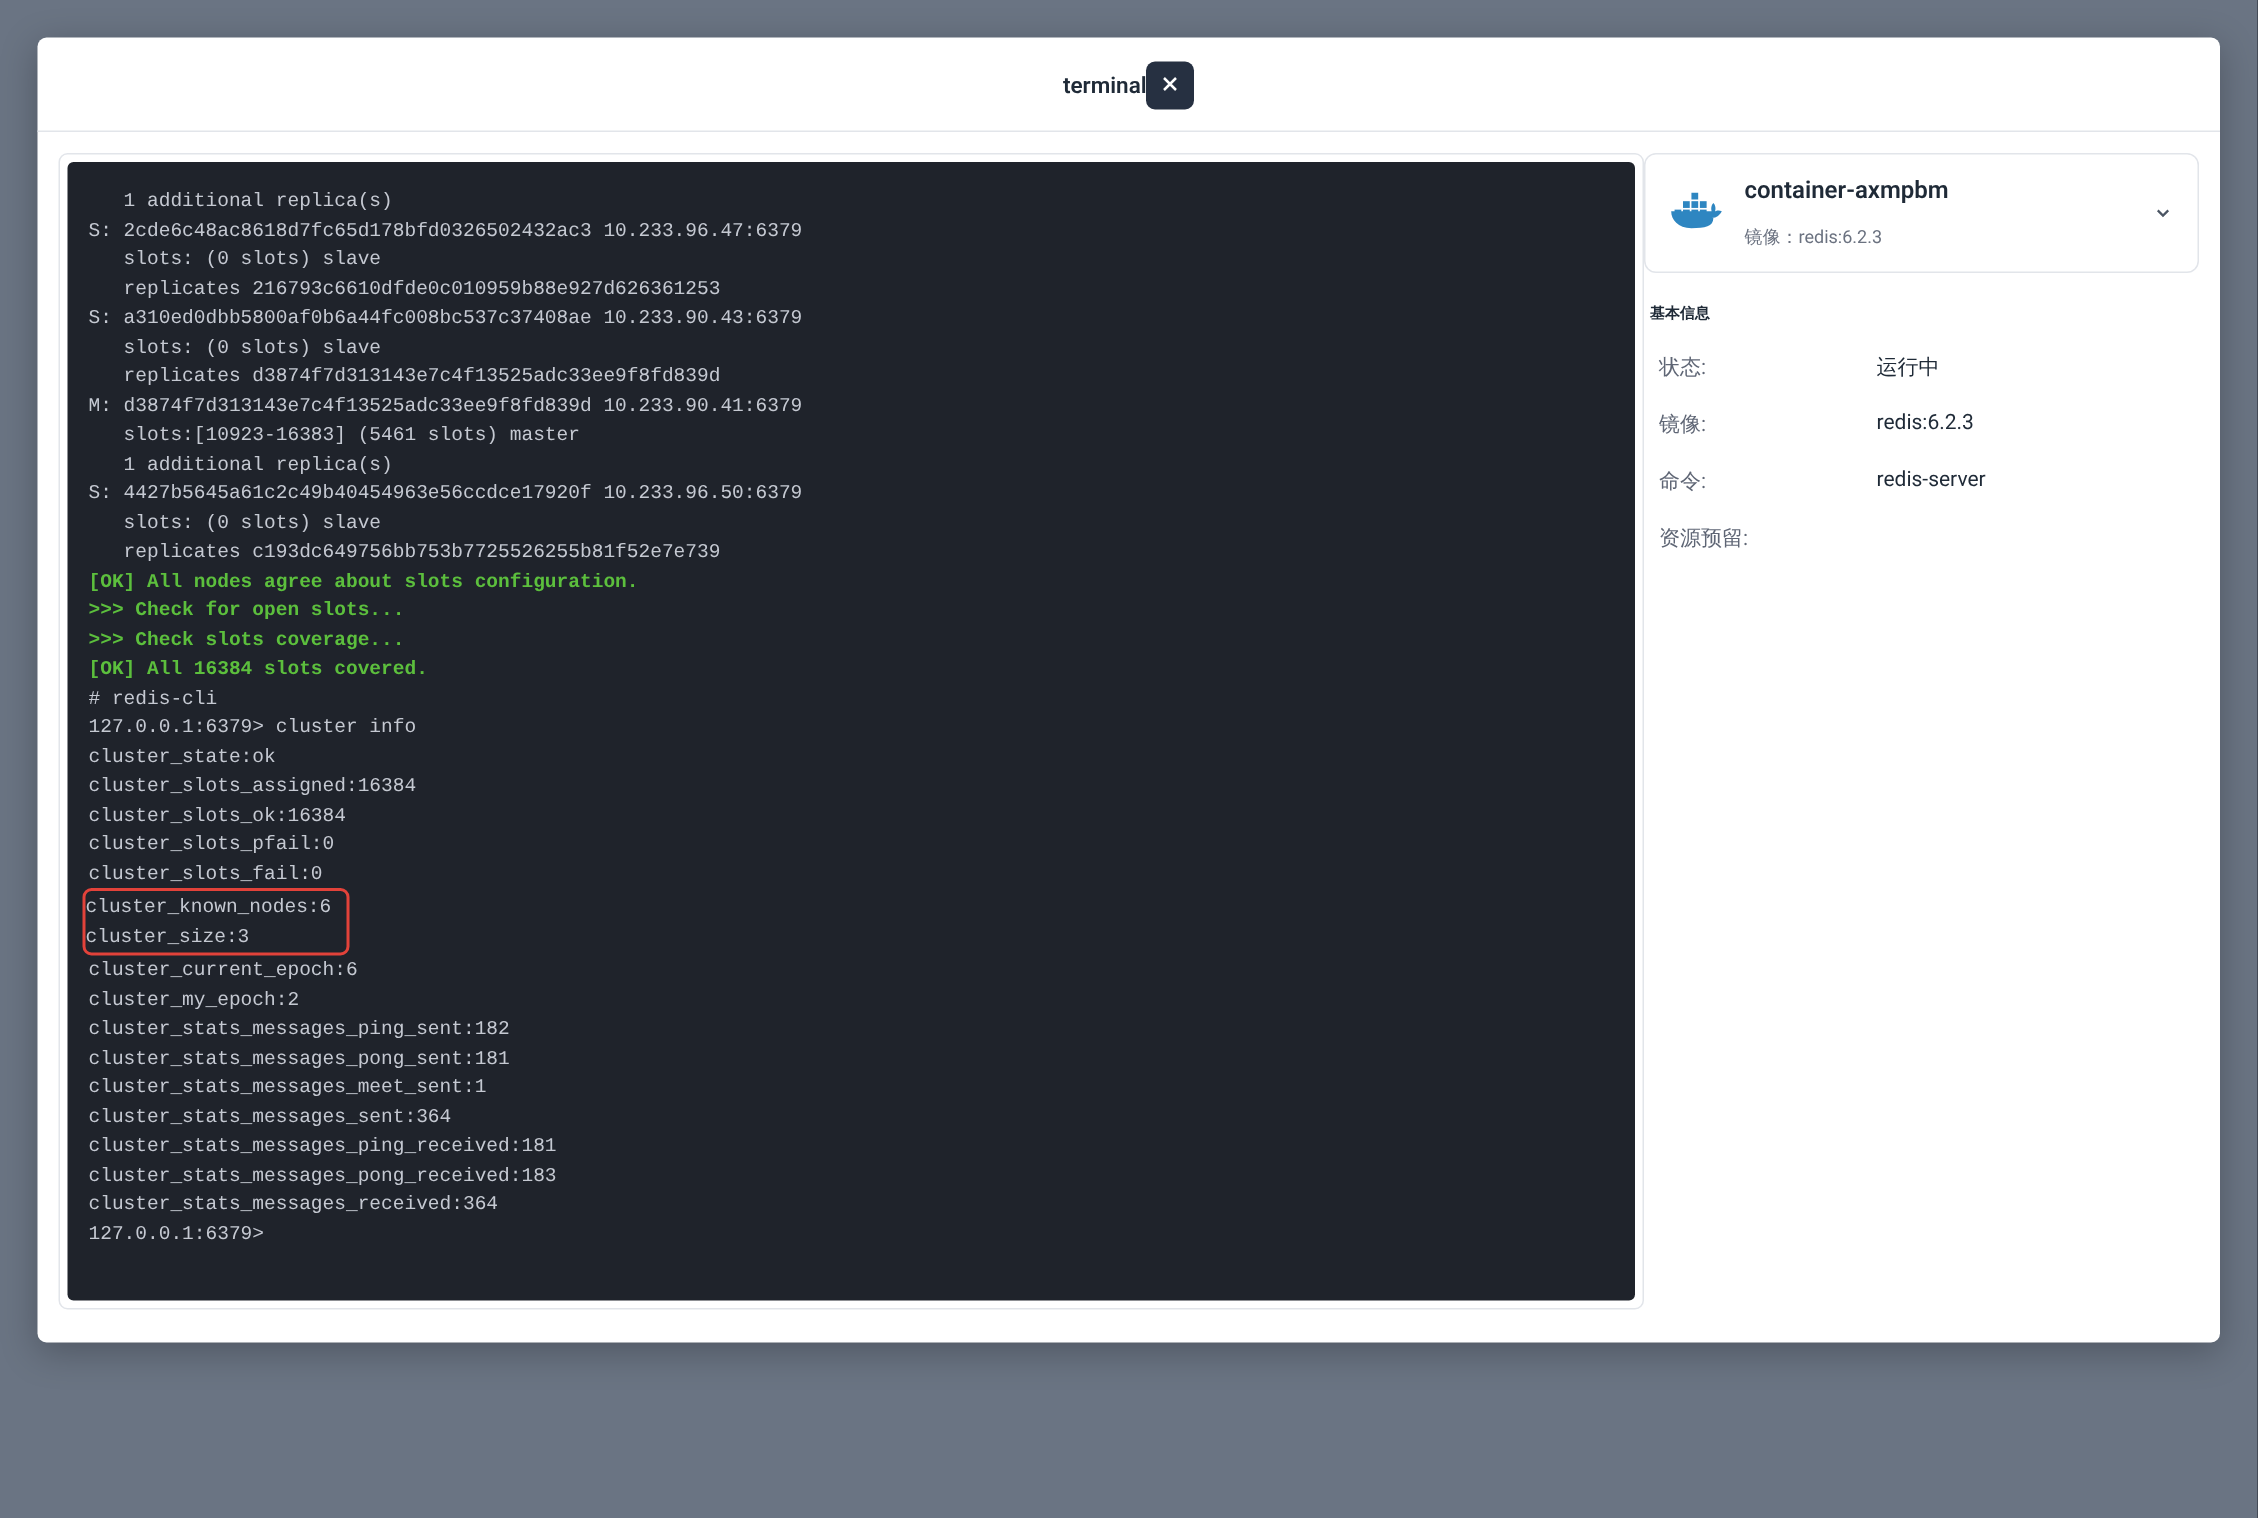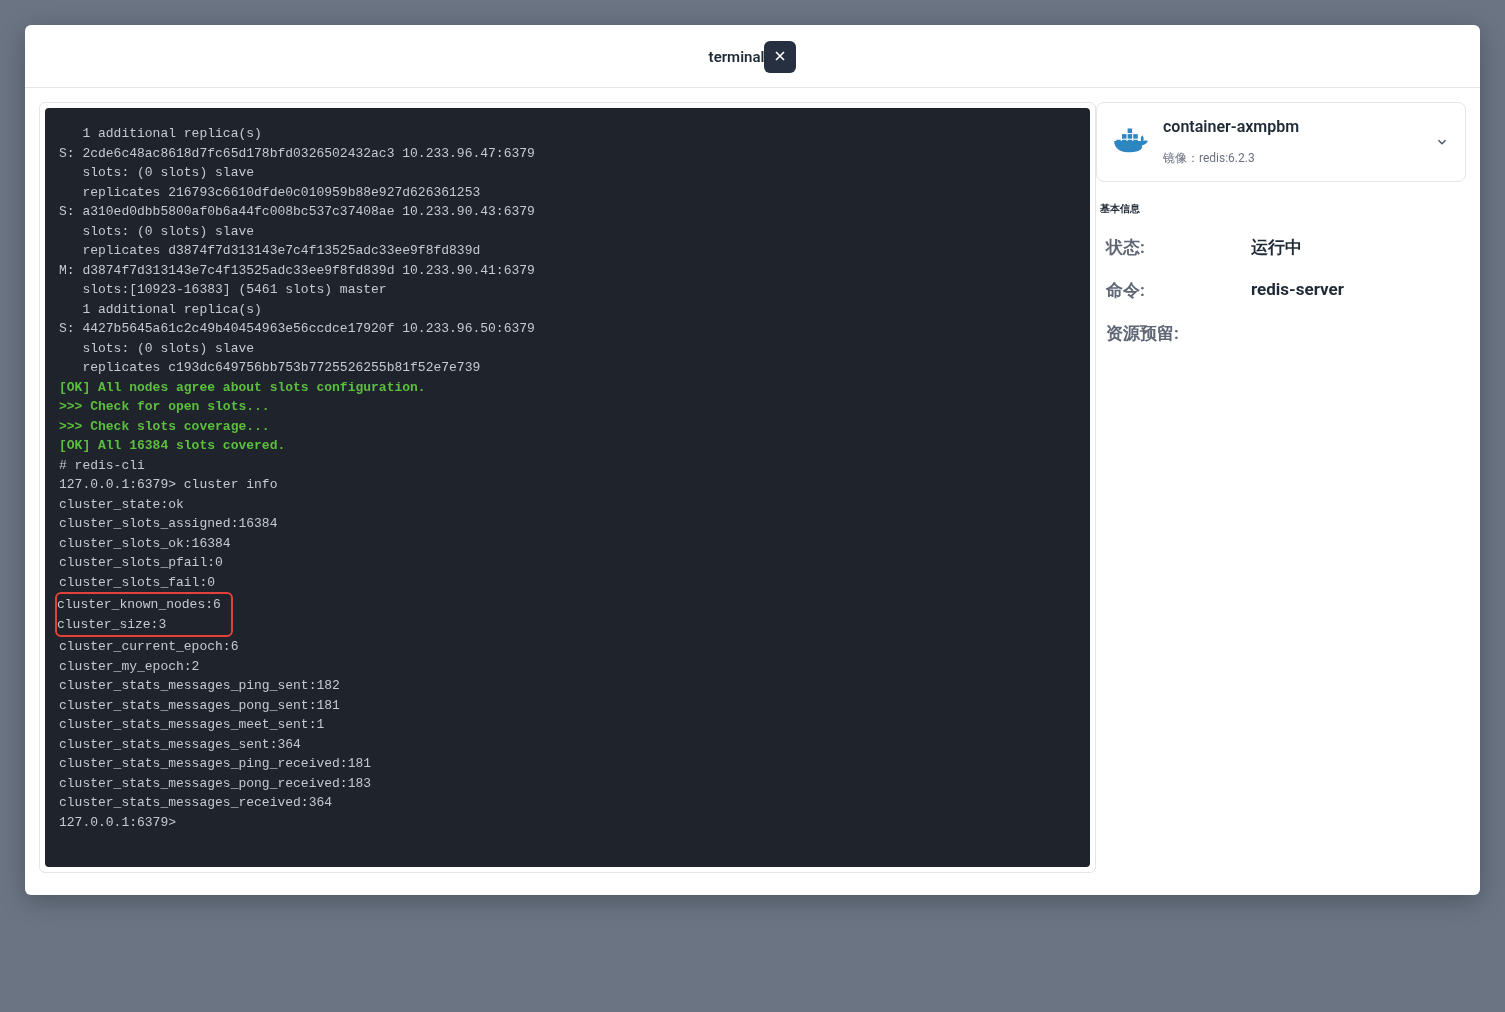--- a/index.html
+++ b/index.html
@@ -121,22 +121,21 @@
     margin:20px 4px 10px 4px;
     font-size:10px;
   }
   .kv-list{
     display:flex;flex-direction:column;gap:0;
     padding:0 4px;
   }
   .kv-row{
     display:flex;
     padding:10px 6px;
-    font-size:17px;
-    font-weight:bold;
+    font-size:14px;
   }
   .kv-key{width:145px;color:#5f6675;}
   .kv-val{color:#1f2a37;}
 </style>
 </head>
 <body>
 
 <div class="modal">
   <div class="modal-header">
     <div class="modal-title">terminal</div>
@@ -221,20 +220,24 @@
       </div>
 
       <div class="section-title">基本信息</div>
 
       <div class="kv-list" id="kv-list">
           <div class="kv-row">
             <div class="kv-key">状态:</div>
             <div class="kv-val">运行中</div>
           </div>
           <div class="kv-row">
+            <div class="kv-key">镜像:</div>
+            <div class="kv-val">redis:6.2.3</div>
+          </div>
+          <div class="kv-row">
             <div class="kv-key">命令:</div>
             <div class="kv-val">redis-server</div>
           </div>
           <div class="kv-row">
             <div class="kv-key">资源预留:</div>
             <div class="kv-val"></div>
           </div>
         </div>
     </div>
   </div>

